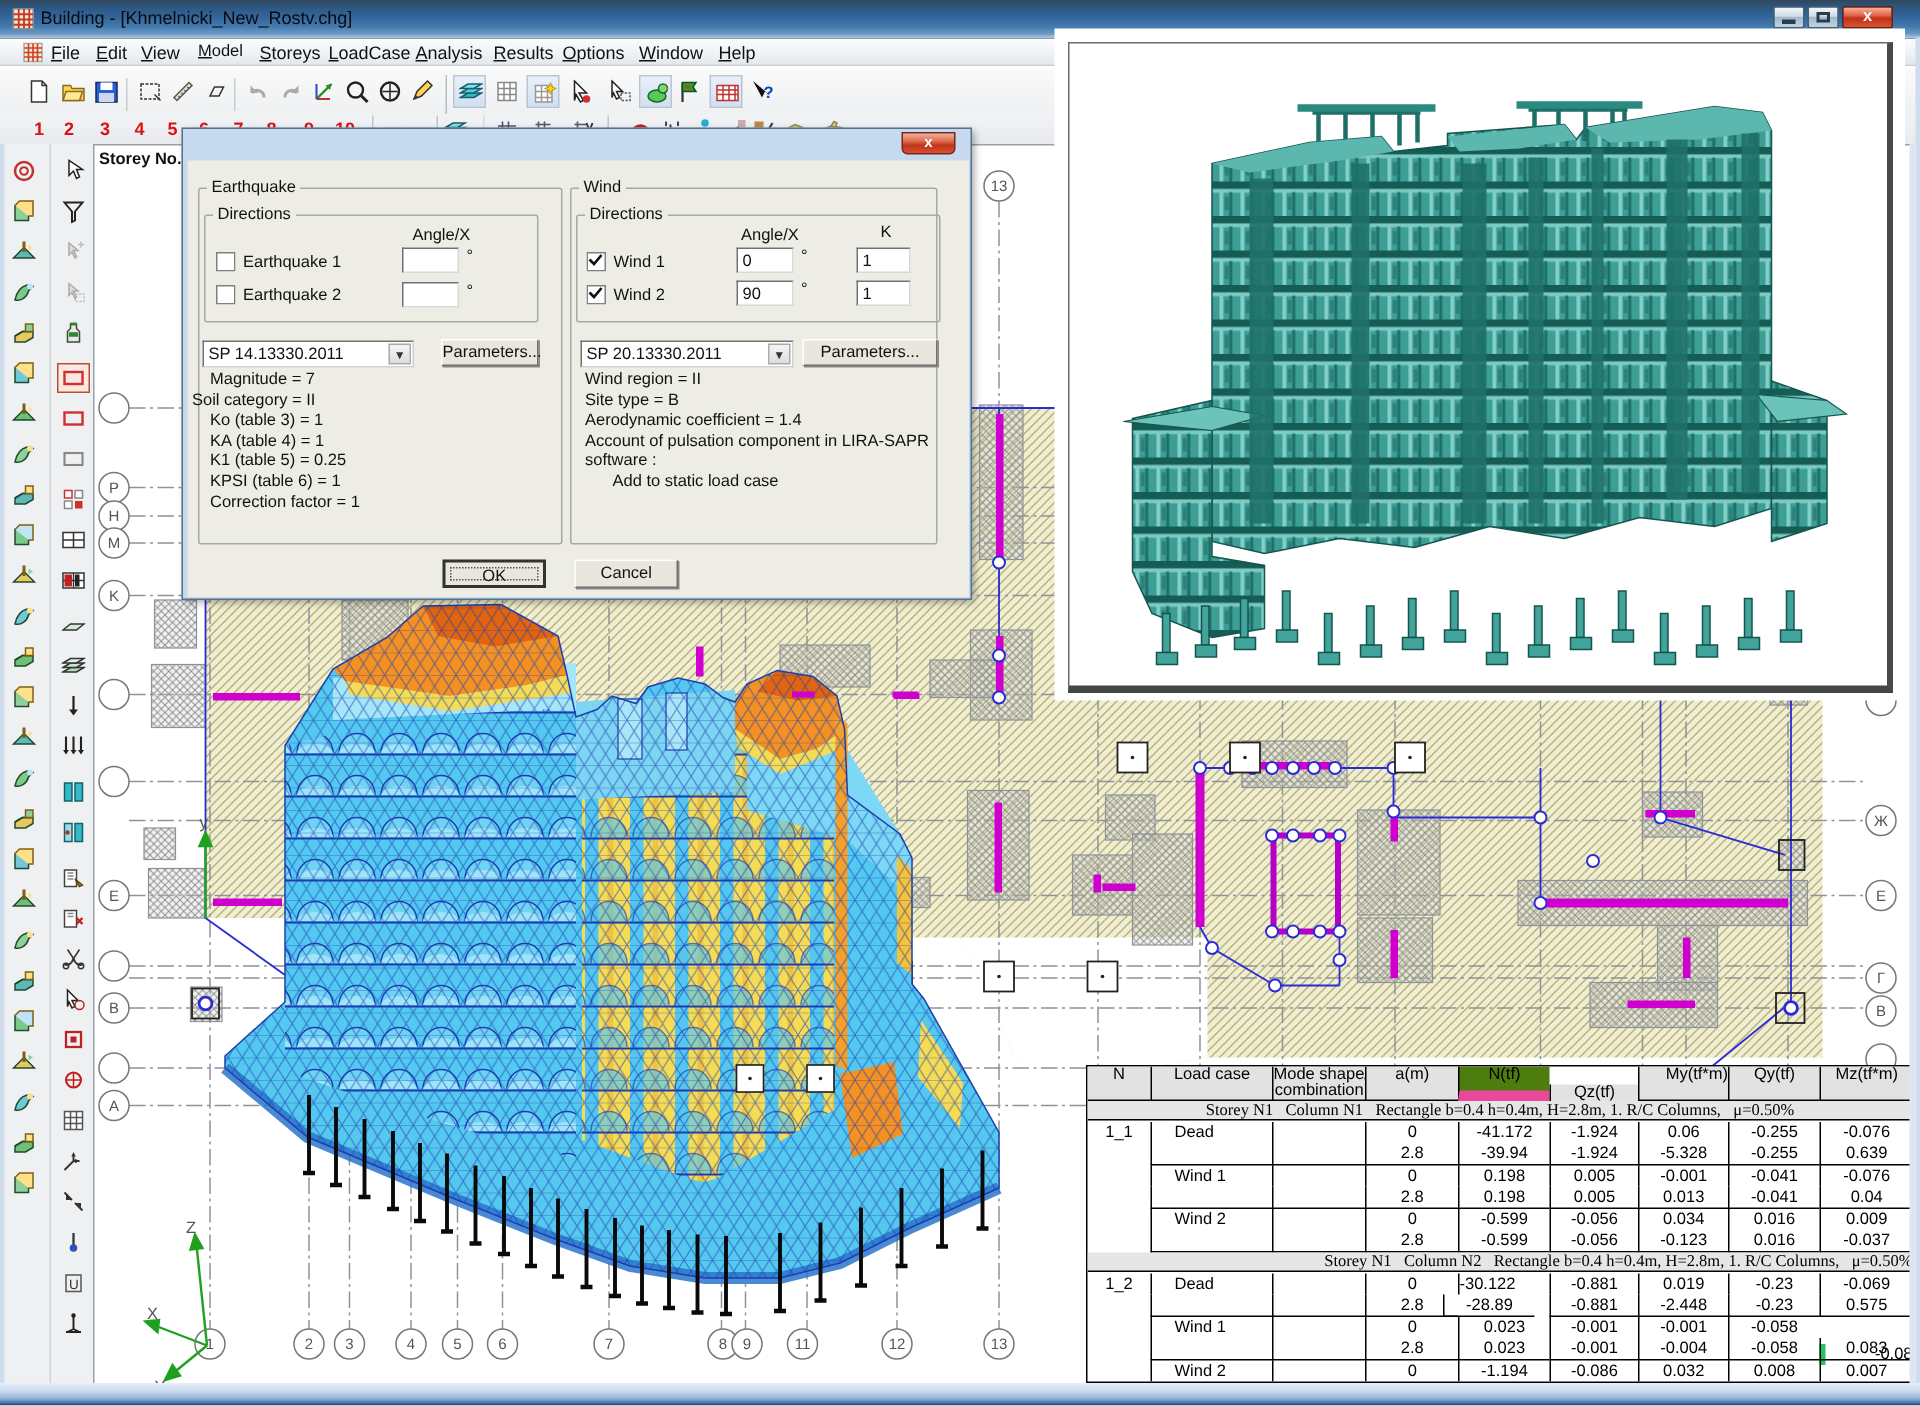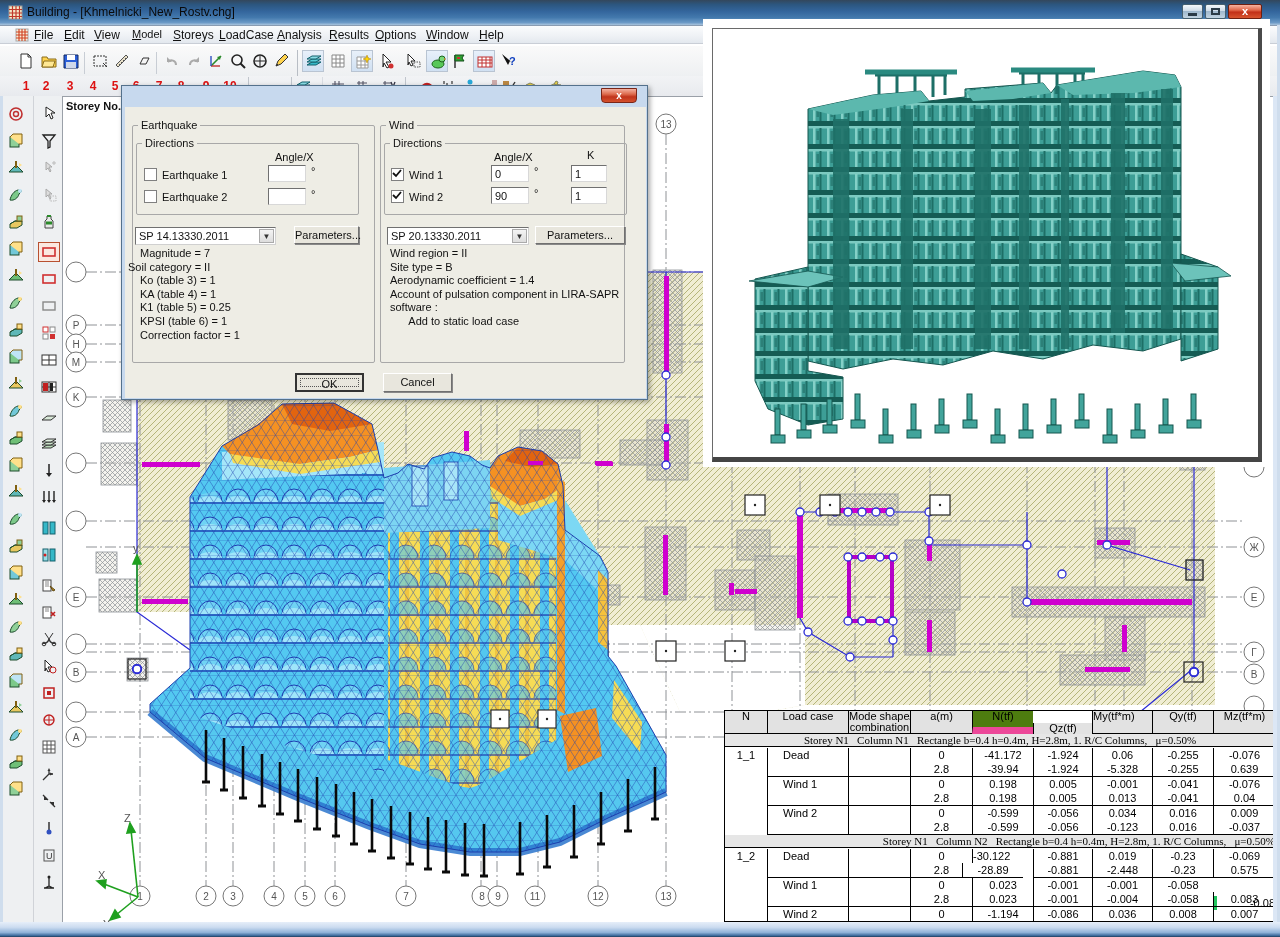--- a/index.html
+++ b/index.html
@@ -938,21 +938,21 @@
 <div class="abs" style="left:724px;top:710px;width:551px;height:212px;background:#fff;border:1px solid #000;overflow:hidden;font-size:11px;color:#000">
     <div class="abs" style="left:0px;top:0px;width:42px;height:23px;background:#e2e2e2;border-bottom:1px solid #000;text-align:center;line-height:11px;">N</div>
     <div class="abs" style="left:42px;top:0px;width:81px;height:23px;background:#e2e2e2;border-left:1px solid #000;border-bottom:1px solid #000;text-align:center;line-height:11px;">Load case</div>
     <div class="abs" style="left:123px;top:0px;width:62px;height:23px;background:#e2e2e2;border-left:1px solid #000;border-bottom:1px solid #000;text-align:center;line-height:11px;">
       <div style="white-space:nowrap">Mode shape/</div>
       <div style="white-space:nowrap">combination</div>
     </div>
     <div class="abs" style="left:185px;top:0px;width:62px;height:23px;background:#e2e2e2;border-left:1px solid #000;border-bottom:1px solid #000;text-align:center;line-height:11px;">a(m)</div>
     <div class="abs" style="left:247px;top:0px;width:61px;height:23px;background:#4d7c0f;border-left:1px solid #000;border-bottom:7px solid #ec4899;text-align:center;line-height:11px;">N(tf)</div>
     <div class="abs" style="left:308px;top:0px;width:59px;height:23px;background:#e2e2e2;border-left:1px solid #000;border-bottom:1px solid #000;text-align:center;line-height:11px;margin-top:12px;">Qz(tf)</div>
-    <div class="abs" style="left:367px;top:0px;width:60px;height:23px;background:#e2e2e2;border-left:1px solid #000;border-bottom:1px solid #000;text-align:left;line-height:11px;">My(tf*m)</div>
+    <div class="abs" style="left:367px;top:0px;width:60px;height:23px;background:#e2e2e2;border-left:1px solid #000;border-bottom:1px solid #000;text-align:right;line-height:11px;">My(tf*m)</div>
     <div class="abs" style="left:427px;top:0px;width:61px;height:23px;background:#e2e2e2;border-left:1px solid #000;border-bottom:1px solid #000;text-align:center;line-height:11px;">Qy(tf)</div>
     <div class="abs" style="left:488px;top:0px;width:62px;height:23px;background:#e2e2e2;border-left:1px solid #000;border-bottom:1px solid #000;text-align:center;line-height:11px;">Mz(tf*m)</div>
     <div class="abs" style="left:0;top:23px;width:550px;height:13px;background:#e6e6e6;border-bottom:1px solid #000;font-family:'Liberation Serif',serif;font-size:11px;text-align:center;line-height:13px">Storey N1&nbsp;&nbsp;&nbsp;Column N1&nbsp;&nbsp;&nbsp;Rectangle b=0.4 h=0.4m, H=2.8m, 1. R/C Columns,&nbsp;&nbsp;&nbsp;μ=0.50%</div>
     <div class="abs" style="left:0;top:37px;width:42px;height:14px;text-align:center;line-height:14px">1_1</div>
     <div class="abs" style="left:42px;top:37px;width:81px;height:14px;border-left:1px solid #000;text-align:left;padding-left:15px;line-height:14px">Dead</div>
     <div class="abs" style="left:123px;top:37px;width:62px;height:14px;border-left:1px solid #000;line-height:14px"></div>
     <div class="abs" style="left:185px;top:37px;width:62px;height:14px;border-left:1px solid #000;text-align:center;line-height:14px">0</div>
     <div class="abs" style="left:247px;top:37px;width:61px;height:14px;border-left:1px solid #000;text-align:center;line-height:14px">-41.172</div>
     <div class="abs" style="left:308px;top:37px;width:59px;height:14px;border-left:1px solid #000;text-align:center;line-height:14px">-1.924</div>
     <div class="abs" style="left:367px;top:37px;width:60px;height:14px;border-left:1px solid #000;text-align:center;line-height:14px">0.06</div>
@@ -1039,21 +1039,21 @@
     <div class="abs" style="left:308px;top:181px;width:59px;height:15px;border-left:1px solid #000;border-bottom:1px solid #000;text-align:center;line-height:15px">-0.001</div>
     <div class="abs" style="left:367px;top:181px;width:60px;height:15px;border-left:1px solid #000;border-bottom:1px solid #000;text-align:center;line-height:15px">-0.004</div>
     <div class="abs" style="left:427px;top:181px;width:61px;height:15px;border-left:1px solid #000;border-bottom:1px solid #000;text-align:center;line-height:15px">-0.058</div>
     <div class="abs" style="left:488px;top:181px;width:62px;height:15px;border-left:1px solid #000;border-bottom:1px solid #000;text-align:center;line-height:15px">0.083</div>
     <div class="abs" style="left:0;top:196px;width:42px;height:14px;text-align:center;line-height:14px"></div>
     <div class="abs" style="left:42px;top:196px;width:81px;height:14px;border-left:1px solid #000;text-align:left;padding-left:15px;line-height:14px">Wind 2</div>
     <div class="abs" style="left:123px;top:196px;width:62px;height:14px;border-left:1px solid #000;line-height:14px"></div>
     <div class="abs" style="left:185px;top:196px;width:62px;height:14px;border-left:1px solid #000;text-align:center;line-height:14px">0</div>
     <div class="abs" style="left:247px;top:196px;width:61px;height:14px;border-left:1px solid #000;text-align:center;line-height:14px">-1.194</div>
     <div class="abs" style="left:308px;top:196px;width:59px;height:14px;border-left:1px solid #000;text-align:center;line-height:14px">-0.086</div>
-    <div class="abs" style="left:367px;top:196px;width:60px;height:14px;border-left:1px solid #000;text-align:center;line-height:14px">0.036</div>
+    <div class="abs" style="left:367px;top:196px;width:60px;height:14px;border-left:1px solid #000;text-align:center;line-height:14px">0.032</div>
     <div class="abs" style="left:427px;top:196px;width:61px;height:14px;border-left:1px solid #000;text-align:center;line-height:14px">0.008</div>
     <div class="abs" style="left:488px;top:196px;width:62px;height:14px;border-left:1px solid #000;text-align:center;line-height:14px">0.007</div>
     <div class="abs" style="left:0;top:210px;width:42px;height:15px;text-align:center;line-height:15px"></div>
     <div class="abs" style="left:42px;top:210px;width:81px;height:15px;border-left:1px solid #000;border-bottom:1px solid #000;text-align:left;padding-left:15px;line-height:15px"></div>
     <div class="abs" style="left:123px;top:210px;width:62px;height:15px;border-left:1px solid #000;border-bottom:1px solid #000;line-height:15px"></div>
     <div class="abs" style="left:185px;top:210px;width:62px;height:15px;border-left:1px solid #000;border-bottom:1px solid #000;text-align:center;line-height:15px">2.8</div>
     <div class="abs" style="left:247px;top:210px;width:61px;height:15px;border-left:1px solid #000;border-bottom:1px solid #000;text-align:center;line-height:15px">-1.194</div>
     <div class="abs" style="left:308px;top:210px;width:59px;height:15px;border-left:1px solid #000;border-bottom:1px solid #000;text-align:center;line-height:15px">-0.086</div>
     <div class="abs" style="left:367px;top:210px;width:60px;height:15px;border-left:1px solid #000;border-bottom:1px solid #000;text-align:center;line-height:15px">-0.206</div>
     <div class="abs" style="left:427px;top:210px;width:61px;height:15px;border-left:1px solid #000;border-bottom:1px solid #000;text-align:center;line-height:15px">0.008</div>

